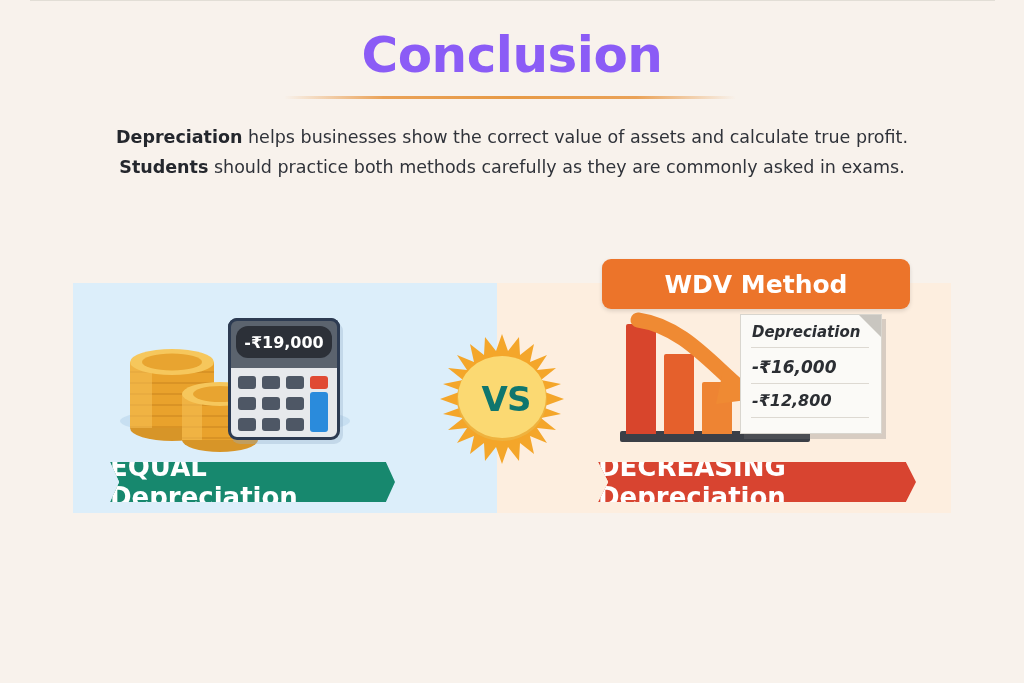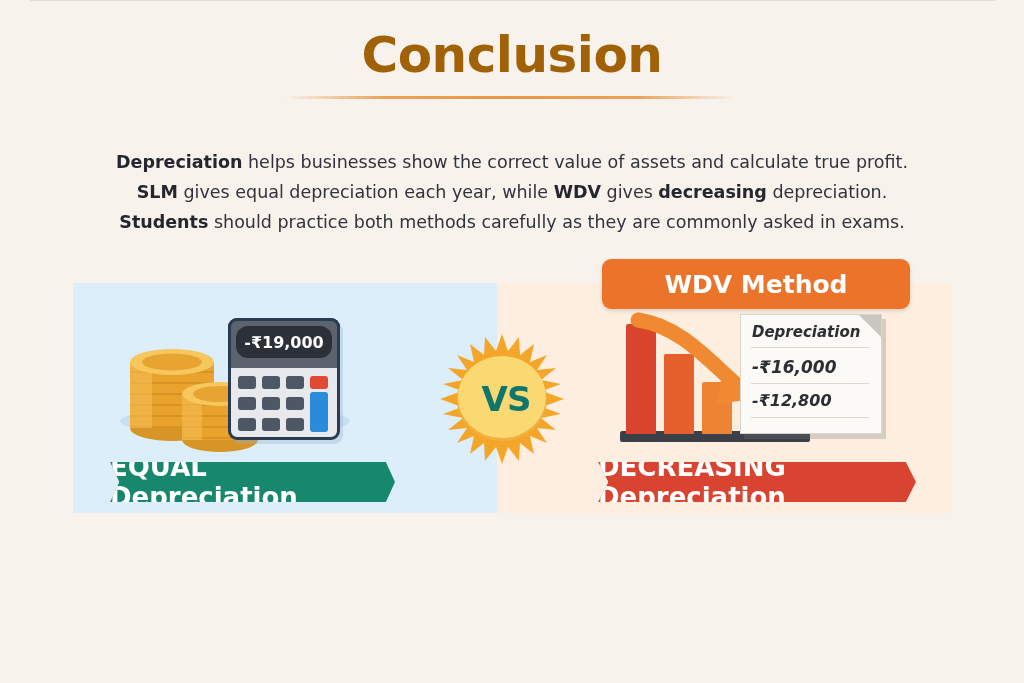--- a/index.html
+++ b/index.html
@@ -10,39 +10,38 @@
     overflow:hidden;
     position:relative;
   }
   .stage{position:absolute;left:0;top:0;width:1024px;height:683px;}
 
   
   .title{
     position:absolute;left:0;top:26px;width:1024px;
     text-align:center;
     font-size:50px;font-weight:bold;
-    color:#a16207;
+    color:#8b5cf6;
     letter-spacing:-0.5px;
     font-family:"DejaVu Sans", sans-serif;
   }
   .title-rule{
     position:absolute;left:284px;top:96px;width:452px;height:3px;
     background:linear-gradient(to right,rgba(239,169,96,0) 0%,#eaa258 22%,#e79a46 50%,#eaa258 78%,rgba(239,169,96,0) 100%);
     border-radius:2px;
   }
 
   
   .para{
     position:absolute;left:62px;top:122px;width:900px;
     text-align:center;
     color:#30333a;
     font-size:17.5px;
     line-height:30px;
     font-family:"DejaVu Sans", sans-serif;
-    margin-top:25px;
   }
   .para div{white-space:nowrap;}
   .para b{font-weight:bold;color:#24272d;}
 
   
   .band{position:absolute;left:73px;top:283px;width:878px;height:230px;}
   .band-left{position:absolute;left:0;top:0;width:424px;height:230px;background:#dceefa;}
   .band-right{position:absolute;left:424px;top:0;width:454px;height:230px;background:#fdeedf;}
   .band-rule{position:absolute;left:30px;top:0px;width:965px;height:1px;background:#e2ded6;}
 
@@ -118,23 +117,20 @@
 <div class="stage">
 
   <div class="title">Conclusion</div>
   <div class="title-rule"></div>
 
   <div class="para">
     <div>
       <b>Depreciation</b><span> helps businesses show the correct value of assets and calculate true profit.</span>
     </div>
     <div>
-      <b>SLM</b><span> gives equal depreciation each year, while </span><b>WDV</b><span> gives </span><b>decreasing</b><span> depreciation.</span>
-    </div>
-    <div>
       <b>Students</b><span> should practice both methods carefully as they are commonly asked in exams.</span>
     </div>
   </div>
 
   <div class="band">
     <div class="band-left"></div>
     <div class="band-right"></div>
   </div>
   <div class="band-rule"></div>
 

